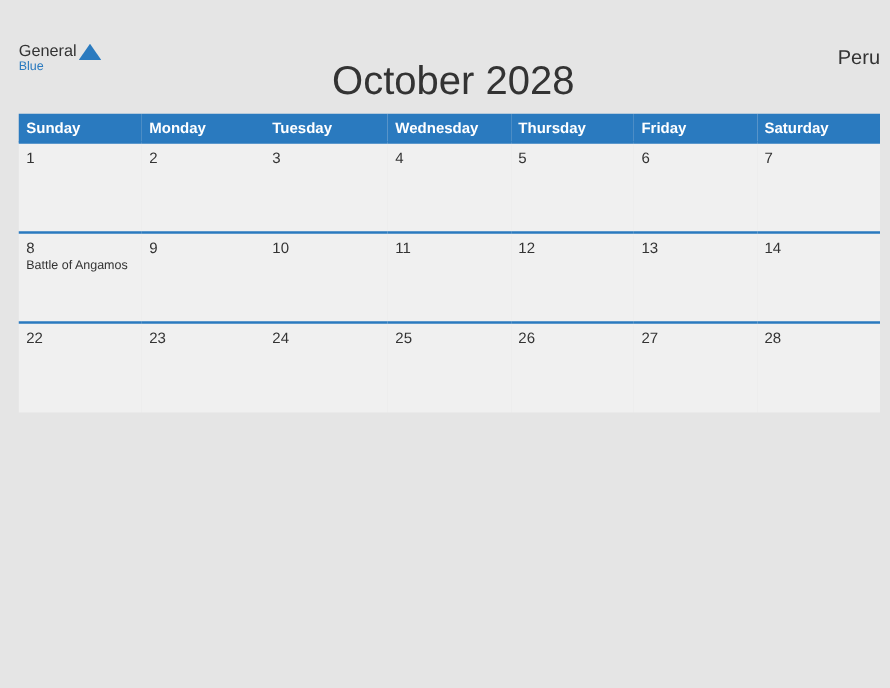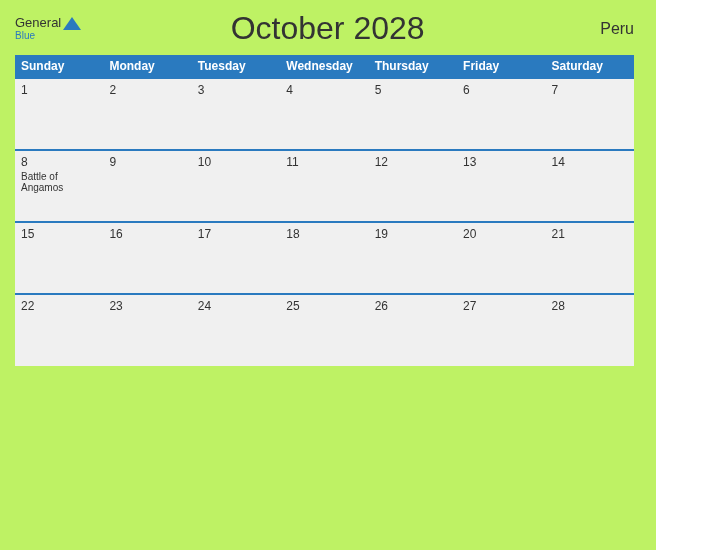--- a/index.html
+++ b/index.html
@@ -4,24 +4,24 @@
   <style>
     * { box-sizing: border-box; margin: 0; padding: 0; }
     body {
       font-family: Arial, sans-serif;
       background: #fff;
       width: 712px;
       height: 550px;
       overflow: hidden;
     }
     .calendar-container {
-      width: 656px;
+      width: 712px;
       height: 550px;
-      background: #bef264;
-      padding: 10px 22px 10px 15px;
+      background: #e5e5e5;
+      padding: 10px 8px 10px 15px;
     }
     .header {
       display: flex;
       align-items: center;
       justify-content: space-between;
       margin-bottom: 8px;
       position: relative;
     }
     .logo {
       display: flex;
@@ -50,20 +50,21 @@
     .logo-top-row {
       display: flex;
       align-items: center;
     }
     .title {
       font-size: 32px;
       font-weight: normal;
       color: #333;
       text-align: center;
       flex: 1;
+      margin-top: 36px;
     }
     .country {
       font-size: 16px;
       color: #333;
       min-width: 60px;
       text-align: right;
     }
     .calendar-table {
       width: 100%;
       border-collapse: collapse;
@@ -179,43 +180,20 @@
           </td>
           <td>
             <span class="day-number">13</span>
           </td>
           <td>
             <span class="day-number">14</span>
           </td>
         </tr>
         <tr>
           <td>
-            <span class="day-number">15</span>
-          </td>
-          <td>
-            <span class="day-number">16</span>
-          </td>
-          <td>
-            <span class="day-number">17</span>
-          </td>
-          <td>
-            <span class="day-number">18</span>
-          </td>
-          <td>
-            <span class="day-number">19</span>
-          </td>
-          <td>
-            <span class="day-number">20</span>
-          </td>
-          <td>
-            <span class="day-number">21</span>
-          </td>
-        </tr>
-        <tr>
-          <td>
             <span class="day-number">22</span>
           </td>
           <td>
             <span class="day-number">23</span>
           </td>
           <td>
             <span class="day-number">24</span>
           </td>
           <td>
             <span class="day-number">25</span>

